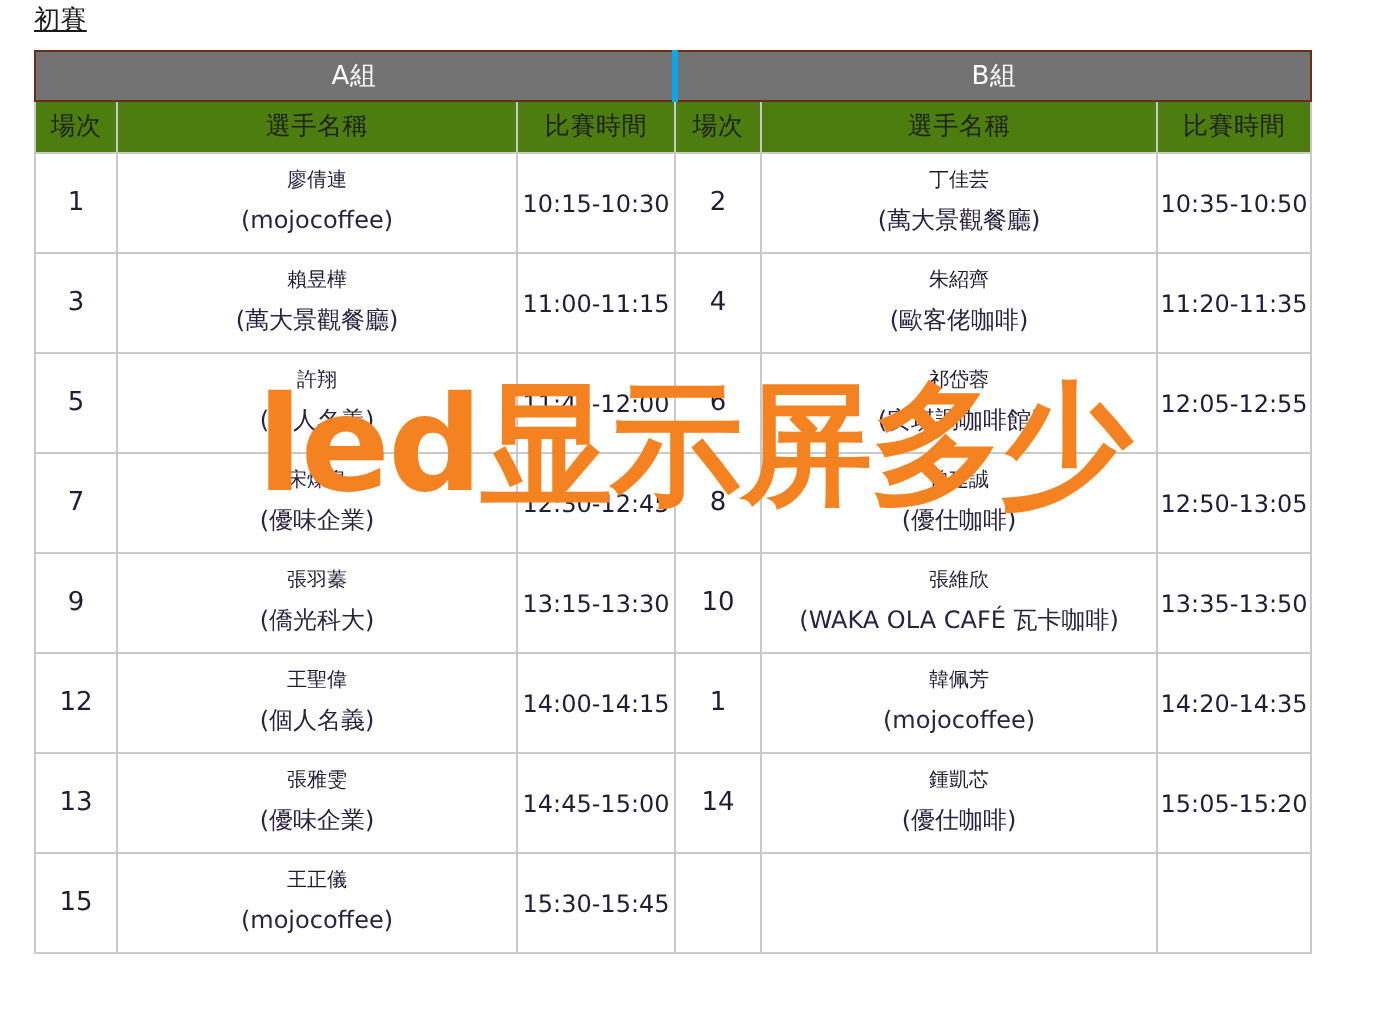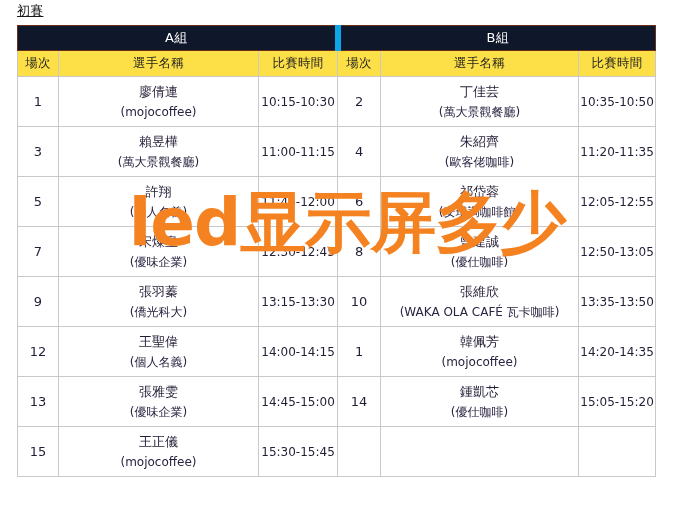--- a/index.html
+++ b/index.html
@@ -49,45 +49,45 @@
 
   
   col.c-no   { width: 41px; }
   col.c-name { width: 200px; }
   col.c-time { width: 79px; }
   col.c-no2   { width: 43px; }
   col.c-name2 { width: 198px; }
   col.c-time2 { width: 77px; }
 
   tr.group-row th {
-    background: #0f172a;
+    background: #737373;
     color: #ffffff;
     height: 25px;
     font-size: 13px;
     letter-spacing: 0.3px;
     border-color: #6b2f18;
     border-left: 1px solid #a8apx;
   }
-  tr.group-row th.gsep { border-left: 6px solid #0ea5e9; }
+  tr.group-row th.gsep { border-left: 3px solid #0ea5e9; }
 
   tr.col-head th {
-    background: #fde047;
+    background: #4d7c0f;
     color: #1f1f1f;
     height: 26px;
     font-size: 12.5px;
     letter-spacing: 0.3px;
   }
 
   tr.data-row td { height: 50px; color: #231c35; }
   td.num  { font-size: 13px; color: #2c2340; }
   td.time { font-size: 12px; color: #2a2240; white-space: nowrap; }
   td.name { font-size: 12.5px; line-height: 1.05; padding: 3px 2px; }
   td.name .pname {
     display: block;
-    font-size: 13px;
+    font-size: 10px;
     color: #231c35;
     margin-bottom: 7px;
   }
   td.name .porg {
     display: block;
     font-size: 12px;
     color: #2a2340;
   }
   td.empty { height: 50px; }
 

